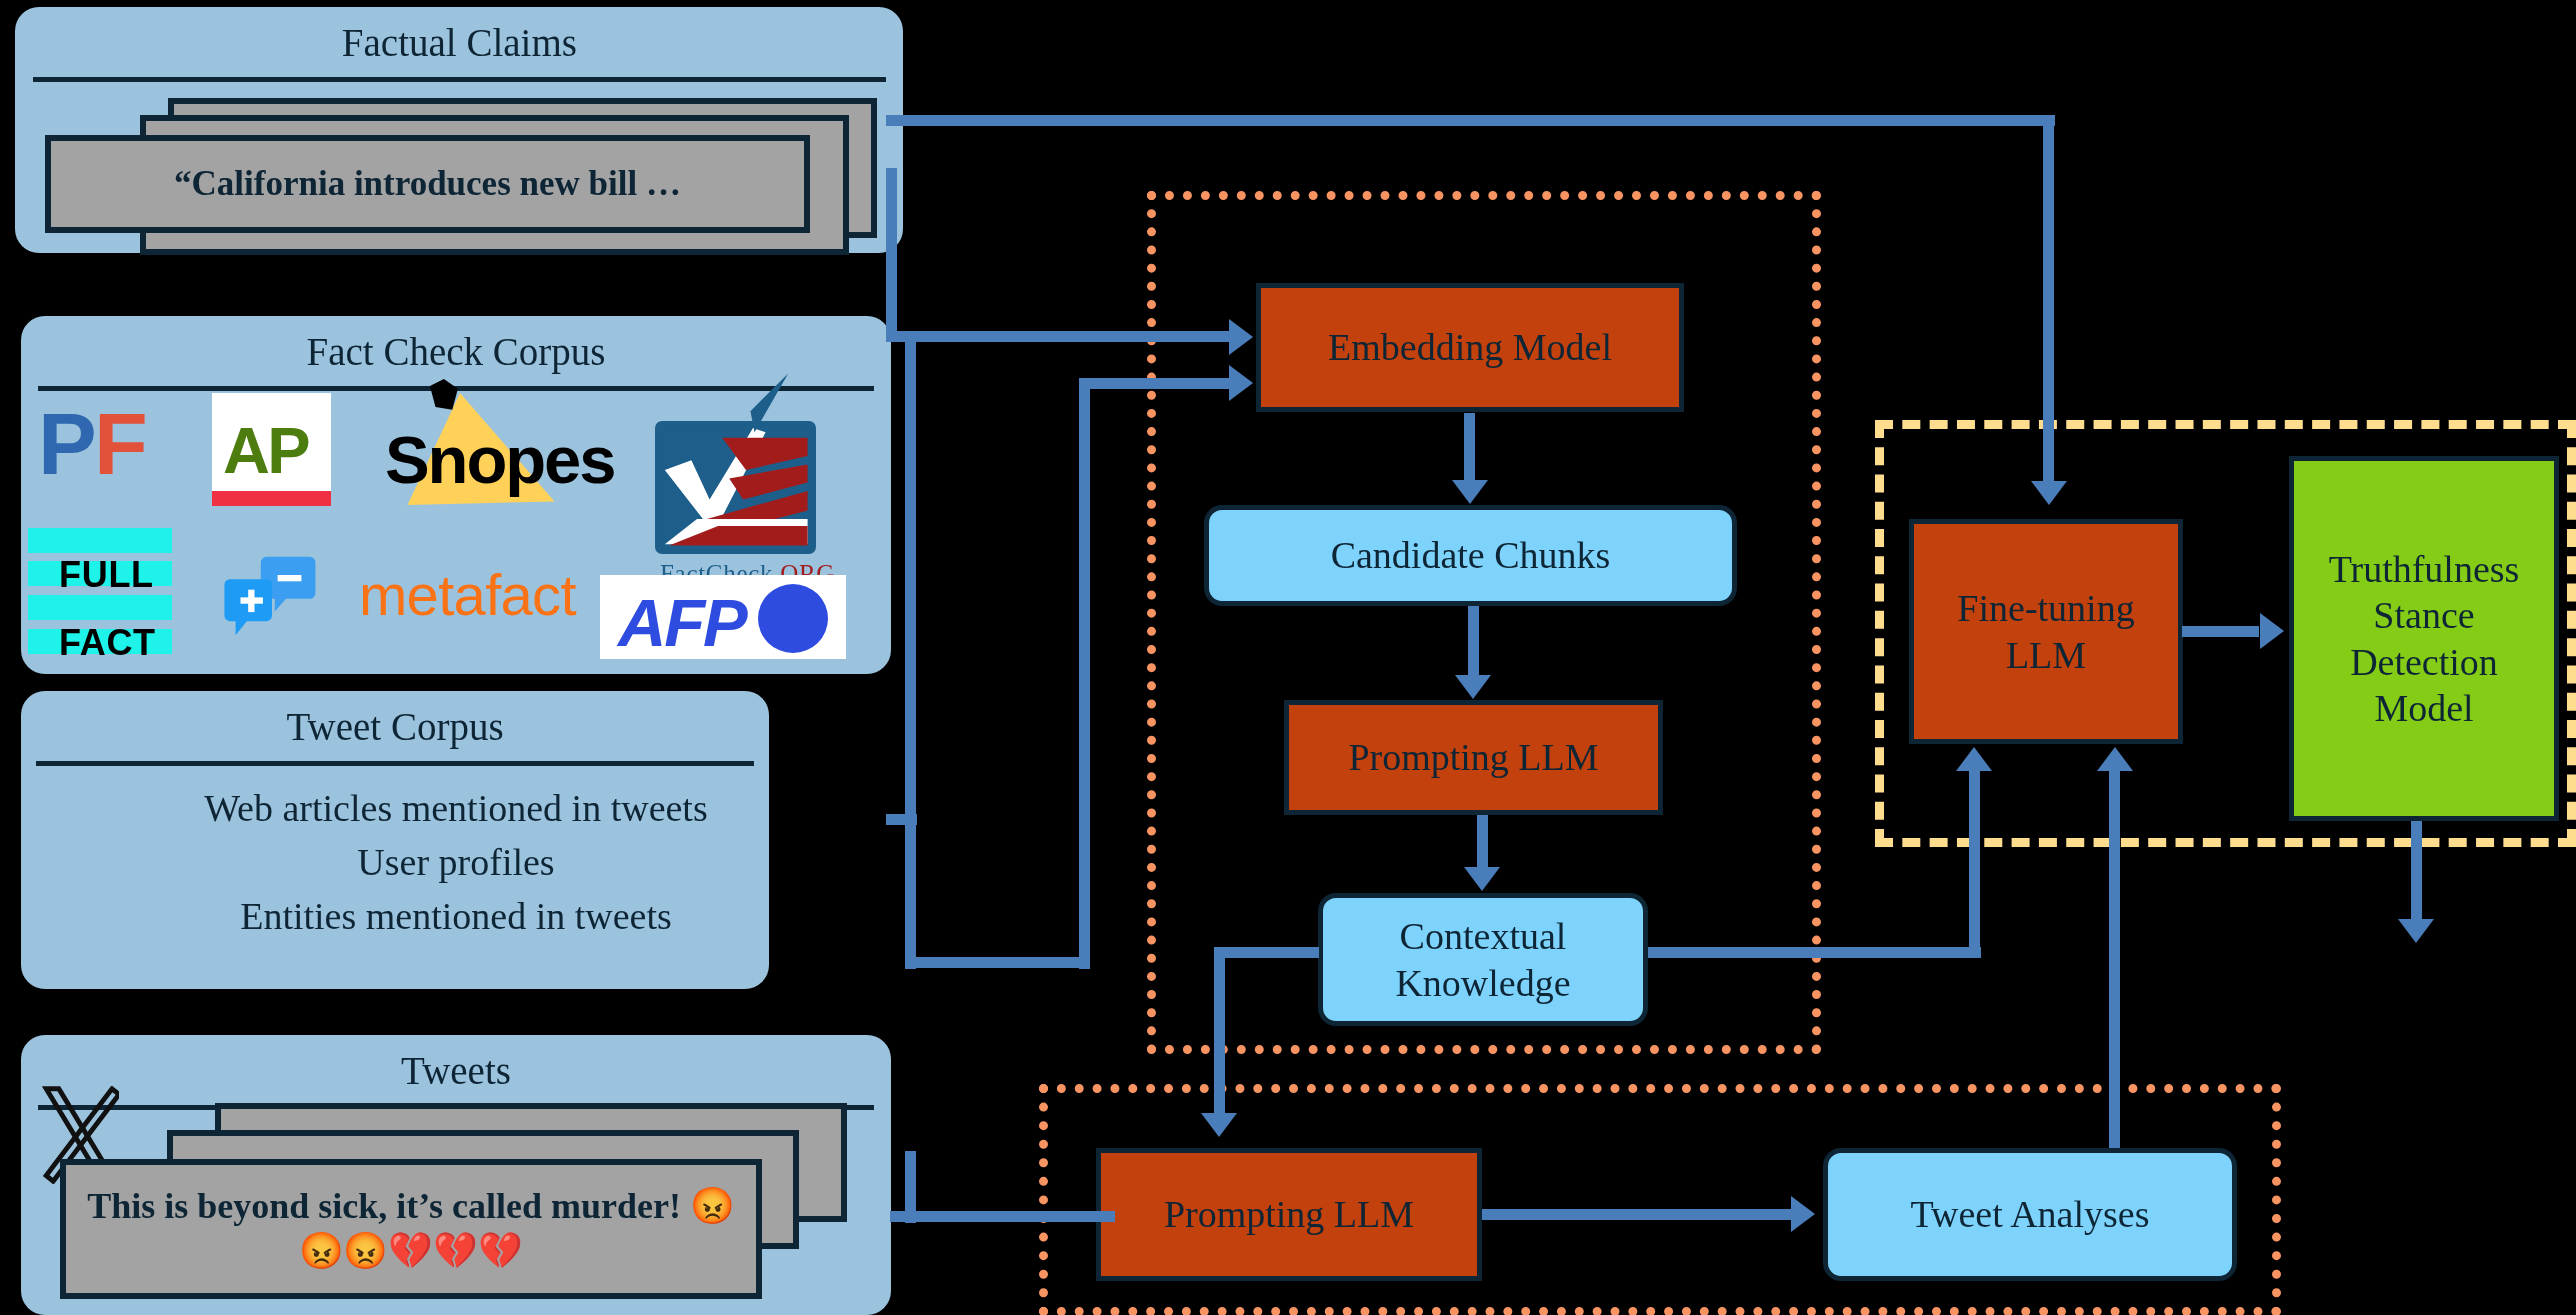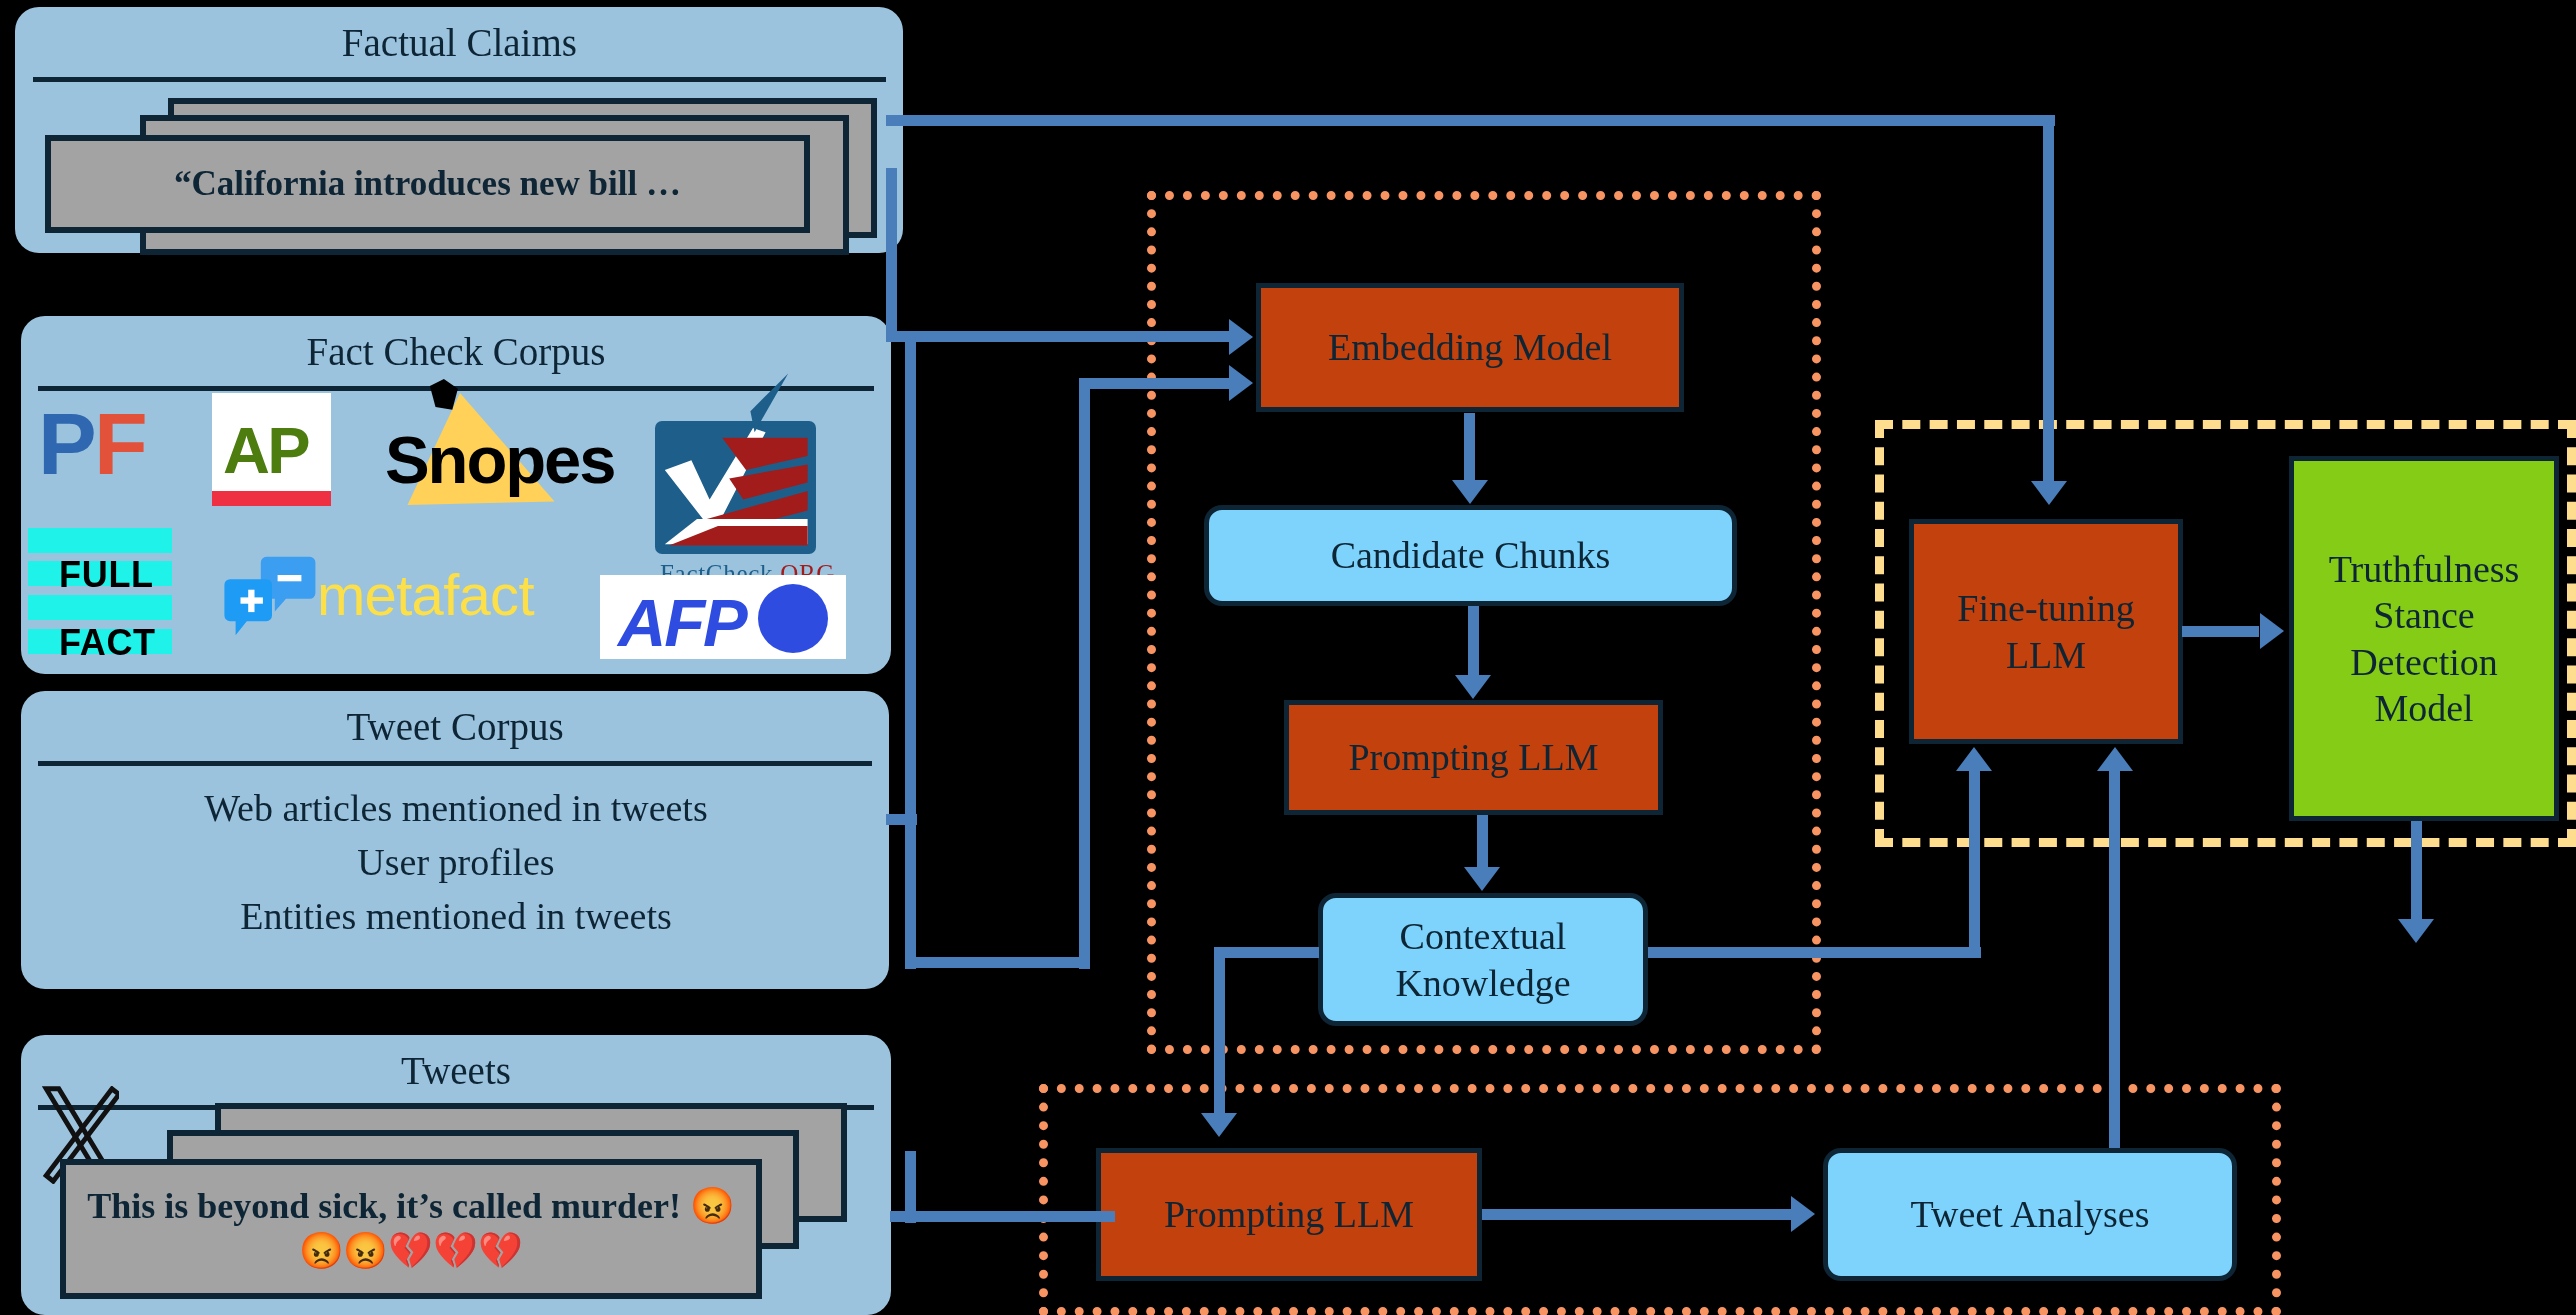--- a/index.html
+++ b/index.html
@@ -51,21 +51,21 @@
   .apbox{position:absolute;background:#fff;}
   .aptxt{position:absolute;font-family:"Liberation Sans",sans-serif;font-weight:bold;
          font-size:65px;color:#4d7c0f;letter-spacing:-2.8px;}
   .apbar{position:absolute;background:#ee3042;}
   .snope{position:absolute;font-family:"Liberation Sans",sans-serif;font-weight:bold;
          font-size:67px;color:#000;letter-spacing:-2.1px;}
   .fcbox{position:absolute;background:#1d5f8a;border-radius:7px;overflow:hidden;}
   .fctxt{position:absolute;font-size:25px;color:#1d5f8a;letter-spacing:0.7px;white-space:nowrap;}
   .fctxt .org{color:#a21c1c;}
   .mfbox{position:absolute;}
-  .mftxt{position:absolute;font-family:"Liberation Sans",sans-serif;font-size:58px;color:#fde047;letter-spacing:-0.7px;}
+  .mftxt{position:absolute;font-family:"Liberation Sans",sans-serif;font-size:58px;color:#f97316;letter-spacing:-0.7px;margin-left:42px;}
   .afpbox{position:absolute;background:#fff;}
   .afptxt{position:absolute;font-family:"Liberation Sans",sans-serif;font-weight:bold;font-style:italic;
           font-size:67px;color:#2f4ce0;letter-spacing:-2.1px;}
   .afpdot{position:absolute;background:#2f4ce0;border-radius:50%;}
   .xlogo{position:absolute;font-family:"Liberation Sans",sans-serif;font-size:0;}
 </style>
 </head>
 <body>
 
 <div class="stage">
@@ -134,21 +134,21 @@
     <path d="M10 36 h52 a8 8 0 0 1 8 8 v44 a8 8 0 0 1 -8 8 h-28 l-16 20 v-20 h-8 a8 8 0 0 1 -8 -8 v-44 a8 8 0 0 1 8 -8 z" fill="#1e9cf5"></path>
     <rect x="25" y="62" width="32" height="9" fill="#fff"></rect>
     <rect x="36" y="51" width="9" height="32" fill="#fff"></rect>
   </svg>
   <div class="mftxt" style="left:317px;top:561px;">metafact</div>
 
   <div class="afpbox" style="left:600px;top:575px;width:246px;height:84px;"></div>
   <div class="afptxt" style="left:618px;top:584px;">AFP</div>
   <div class="afpdot" style="left:758px;top:584px;width:70px;height:69px;"></div>
 
-  <div class="panel" style="left:21px;top:691px;width:868px;height:298px;">
+  <div class="panel" style="left:21px;top:691px;width:748px;height:298px;">
     <div class="phead" style="height:70px;">Tweet Corpus</div>
     <div class="prule" style="top:70px;"></div>
   </div>
   <div style="position:absolute;left:21px;top:782px;width:870px;text-align:center;font-size:38px;line-height:1.42;">
     <div>Web articles mentioned in tweets</div>
     <div>User profiles</div>
     <div>Entities mentioned in tweets</div>
   </div>
 
   <div class="panel" style="left:21px;top:1035px;width:870px;height:280px;">

